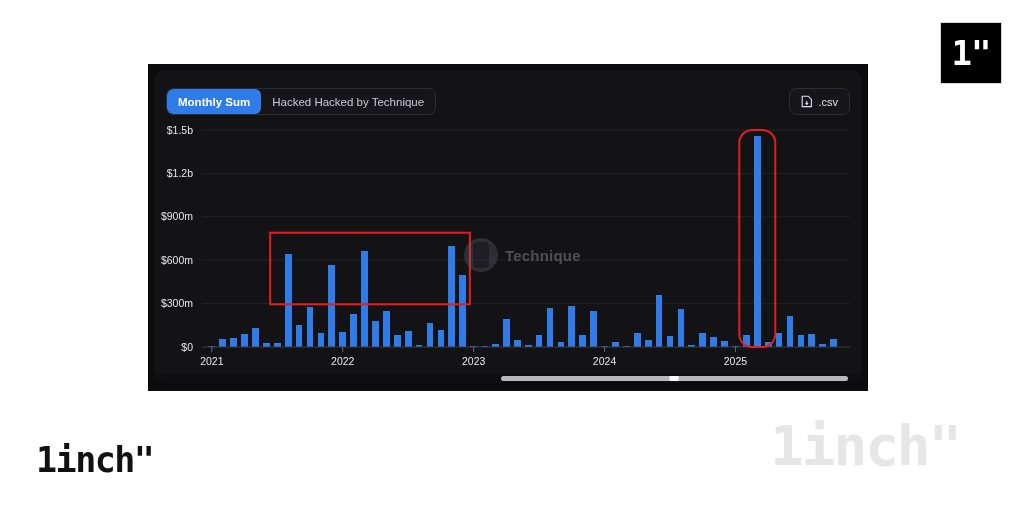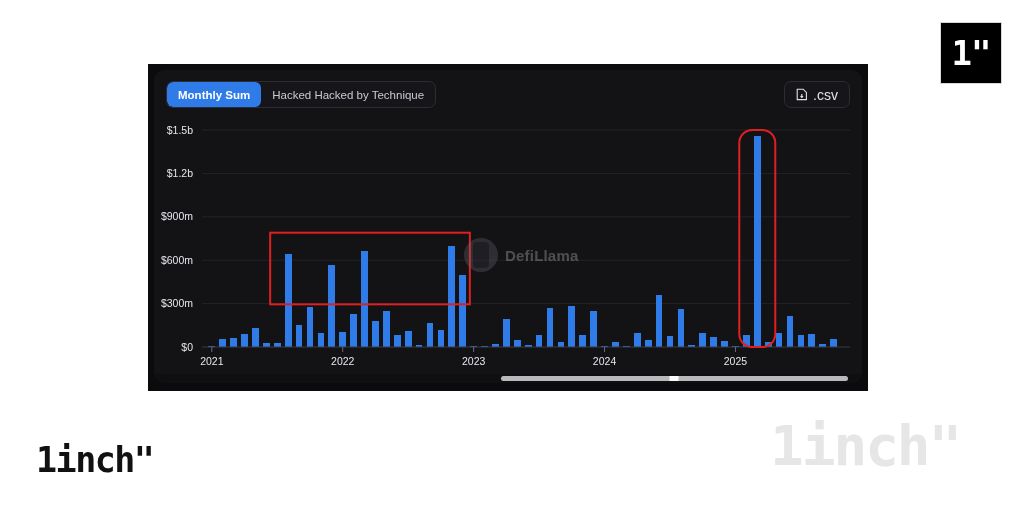--- a/index.html
+++ b/index.html
@@ -65,21 +65,21 @@
     left: 154px; top: 70px;
     width: 708px; height: 313px;
     background: #131316;
     border-radius: 10px;
     overflow: hidden;
   }
 
   
   #toolbar {
     position: absolute;
-    left: 0; top: 0; right: 0;
+    left: 0; top: 7px; right: 0;
     height: 52px;
   }
   #tab-group {
     position: absolute;
     left: 12px; top: 11px;
     height: 27px;
     display: flex;
     border: 1px solid #2c2c33;
     border-radius: 7px;
     overflow: hidden;
@@ -104,21 +104,21 @@
   #csv-button {
     position: absolute;
     right: 12px; top: 11px;
     height: 27px;
     display: flex; align-items: center; gap: 5px;
     padding: 0 11px;
     border: 1px solid #2c2c33;
     border-radius: 7px;
     background: #16161a;
     color: #e2e2e8;
-    font-size: 14px;
+    font-size: 11px;
     cursor: pointer;
   }
   #csv-button svg { display: block; }
 
   
   #plot {
     position: absolute;
     left: 0; top: 52px;
     width: 708px; height: 261px;
   }
@@ -313,21 +313,21 @@
         </g>
       <g>
           <rect x="116.17" y="110.71" width="199.66" height="71.61" rx="0" class="annot-rect" stroke="#e02020"></rect>
           <rect x="585.26" y="8.00" width="36.02" height="217.00" rx="13" class="annot-rect" stroke="#e02020"></rect>
         </g>
     </svg>
   </div>
 
   <div id="defillama-watermark">
     <span class="llama-mark"></span>
-    <span class="wm-text">DefiLlama</span>
+    <span class="wm-text">Technique</span>
   </div>
 
   <div id="h-scrollbar-track">
     <div id="h-scrollbar-thumb" style="width: 346.92px; left: 346.92px;"></div>
   </div>
 </div>
 
 <div id="brand-wordmark">1inch"</div>
 <div id="brand-watermark">1inch"</div>
 

